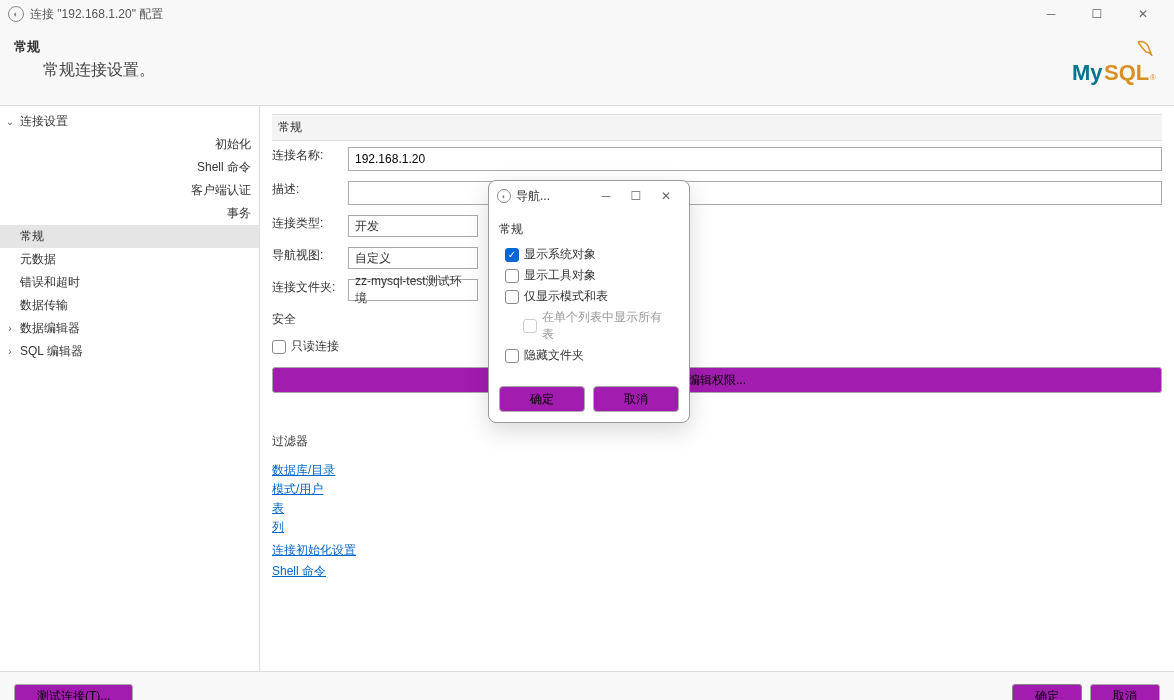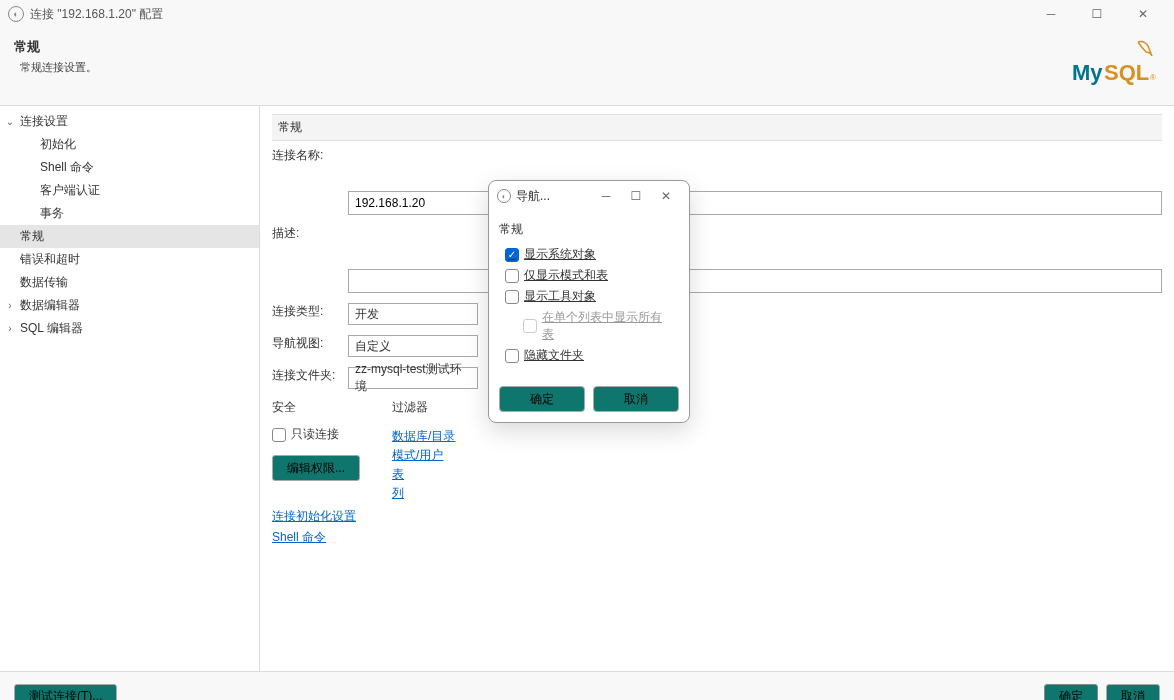--- a/index.html
+++ b/index.html
@@ -9,67 +9,67 @@
     .titlebar { height: 28px; display: flex; align-items: center; padding: 0 8px; background: #f8f8f8; }
     .titlebar .icon { width: 16px; height: 16px; margin-right: 6px; border-radius: 50%; border: 1px solid #888; display:flex; align-items:center; justify-content:center; font-size:9px; color:#888; }
     .titlebar .title { flex: 1; color: #555; font-size: 12px; }
     .win-controls { display: flex; }
     .win-btn { width: 46px; height: 28px; display: flex; align-items: center; justify-content: center; color: #666; }
     
     
     .header { padding: 10px 14px 14px; display: flex; align-items: flex-start; }
     .header-text { flex: 1; }
     .header-title { font-weight: bold; font-size: 13px; margin-bottom: 4px; }
-    .header-sub { margin-left: 6px; font-size: 11px; color: #444; font-family: Liberation Serif, serif; }
+    .header-sub { margin-left: 29px; font-size: 16px; color: #444; font-family: Liberation Serif, serif; }
     .logo { margin-left: auto; text-decoration: underline; }
     
     
     .main { display: flex; height: calc(100% - 28px - 56px - 50px); border-top: 1px solid #ddd; }
     
     
     .sidebar { width: 260px; border-right: 1px solid #ddd; background: #fff; padding-top: 4px; }
     .tree-item { padding: 3px 8px 3px 24px; cursor: pointer; display: flex; align-items: center; position: relative; }
     .tree-item.level-0 { padding-left: 20px; }
-    .tree-item.level-1 { padding-left: 40px; }
+    .tree-item.level-1 { padding-left: 40px; justify-content: flex-end; }
     .tree-item.selected { background: #e5e5e5; }
     .tree-expand { position: absolute; left: 4px; width: 12px; text-align: center; color: #666; font-size: 10px; }
     
     
     .content { flex: 1; padding: 8px 12px; background: #fff; overflow: hidden; }
     .group-title { color: #333; padding: 4px 6px; margin-bottom: 6px; border: 1px solid #e0e0e0; border-width: 1px 0; background: #f4f4f4; font-size: 12px; }
     .form-row { display: flex; align-items: flex-start; margin-bottom: 10px; }
     .form-row label { width: 76px; color: #333; }
-    .form-row input.text { flex: 1; height: 24px; padding: 2px 6px; border: 1px solid #aaa; font-size: 12px; margin-top: 44px; }
+    .form-row input.text { flex: 1; height: 24px; padding: 2px 6px; border: 1px solid #aaa; font-size: 12px; }
     .form-row .select { width: 130px; height: 22px; border: 1px solid #aaa; padding: 10px 6px; background: #fff; display:flex; align-items:center; }
     
-    .sub-columns { display: flex; gap: 32px; margin-top: 8px; }
+    .sub-columns { display: flex; gap: 40px; margin-top: 8px; flex-direction: column; }
     .col { display: flex; flex-direction: column; gap: 6px; }
     .col-title { font-size: 12px; color: #333; margin-bottom: 4px; }
     .link { color: #0066cc; text-decoration: underline; cursor: pointer; font-size: 12px; }
     .link.row { display: block; margin: 2px 0; }
     .checkbox-row { display: flex; align-items: center; gap: 5px; cursor: pointer; }
-    .btn { height: 26px; padding: 0 14px; border: 1px solid #aaa; background: #0f766e; border-radius: 3px; cursor: pointer; font-size: 12px; }
+    .btn { height: 26px; padding: 0 22px; border: 1px solid #aaa; background: #a21caf; border-radius: 3px; cursor: pointer; font-size: 12px; }
     
     .bottom-links { }
     .bottom-links a { display: block; margin: 4px 0; }
     
     
     .footer { height: 50px; border-top: 1px solid #ddd; display: flex; align-items: center; padding: 0 14px; gap: 8px; background: #f8f8f8; }
     .footer .spacer { flex: 1; }
     .footer .btn.primary { border-color: #888; }
     
     
     .modal { position: absolute; left: 488px; top: 180px; width: 202px; background: #fff; border: 1px solid #999; border-radius: 8px; box-shadow: 0 8px 24px rgba(0,0,0,0.15); overflow: hidden; }
     .modal-title { height: 30px; display: flex; align-items: center; padding: 0 8px; }
     .modal-title .icon { width: 14px; height: 14px; margin-right: 5px; border-radius: 50%; border: 1px solid #888; display:flex; align-items:center; justify-content:center; font-size:8px; color:#888; }
     .modal-title .t { flex: 1; font-size: 12px; }
     .modal-title .win-btn { width: 30px; height: 26px; font-size: 12px; }
     .modal-body { padding: 6px 10px 10px; }
     .modal .group-label { font-size: 12px; color: #333; margin: 4px 0 6px; }
-    .modal .checkbox-row { padding: 2px 6px; text-decoration: underline; }
+    .modal .checkbox-row { padding: 2px 6px; }
     .modal .checkbox-row.indent { margin-left: 18px; justify-content: space-between; }
     .modal .checkbox-row.disabled { color: #999; }
     .modal-footer { display: flex; gap: 8px; padding: 10px; justify-content: center; }
     .modal-footer .btn { flex: 1; border-radius: 4px; }
     
     
     .cb { width: 14px; height: 14px; border: 1px solid #888; border-radius: 3px; display: inline-flex; align-items: center; justify-content: center; background: #fff; flex-shrink: 0; }
     .cb.checked { background: #0066d6; border-color: #0066d6; }
     .cb.checked::after { content: '✓'; color: #fff; font-size: 10px; line-height: 1; }
     .cb.disabled { border-color: #ccc; }
@@ -115,20 +115,23 @@
         <span>Shell 命令</span>
       </div>
       <div class="tree-item level-1">
         <span>客户端认证</span>
       </div>
       <div class="tree-item level-1">
         <span>事务</span>
       </div>
       <div class="tree-item level-0 selected">
         <span>常规</span>
+      </div>
+      <div class="tree-item level-0">
+        <span>元数据</span>
       </div>
       <div class="tree-item level-0">
         <span>错误和超时</span>
       </div>
       <div class="tree-item level-0">
         <span>数据传输</span>
       </div>
       <div class="tree-item level-0">
         <span class="tree-expand">›</span>
         <span>数据编辑器</span>
@@ -213,25 +216,25 @@
   </div>
   <div class="modal-body">
     <div class="group-label">常规</div>
     <div id="modalOptions">
         <label class="checkbox-row">
           <span class="cb checked"></span>
           <span>显示系统对象</span>
         </label>
         <label class="checkbox-row">
           <span class="cb"></span>
+          <span>显示工具对象</span>
+        </label>
+        <label class="checkbox-row">
+          <span class="cb"></span>
           <span>仅显示模式和表</span>
-        </label>
-        <label class="checkbox-row">
-          <span class="cb"></span>
-          <span>显示工具对象</span>
         </label>
         <label class="checkbox-row indent disabled">
           <span class="cb disabled"></span>
           <span>在单个列表中显示所有表</span>
         </label>
         <label class="checkbox-row">
           <span class="cb"></span>
           <span>隐藏文件夹</span>
         </label>
       </div>

